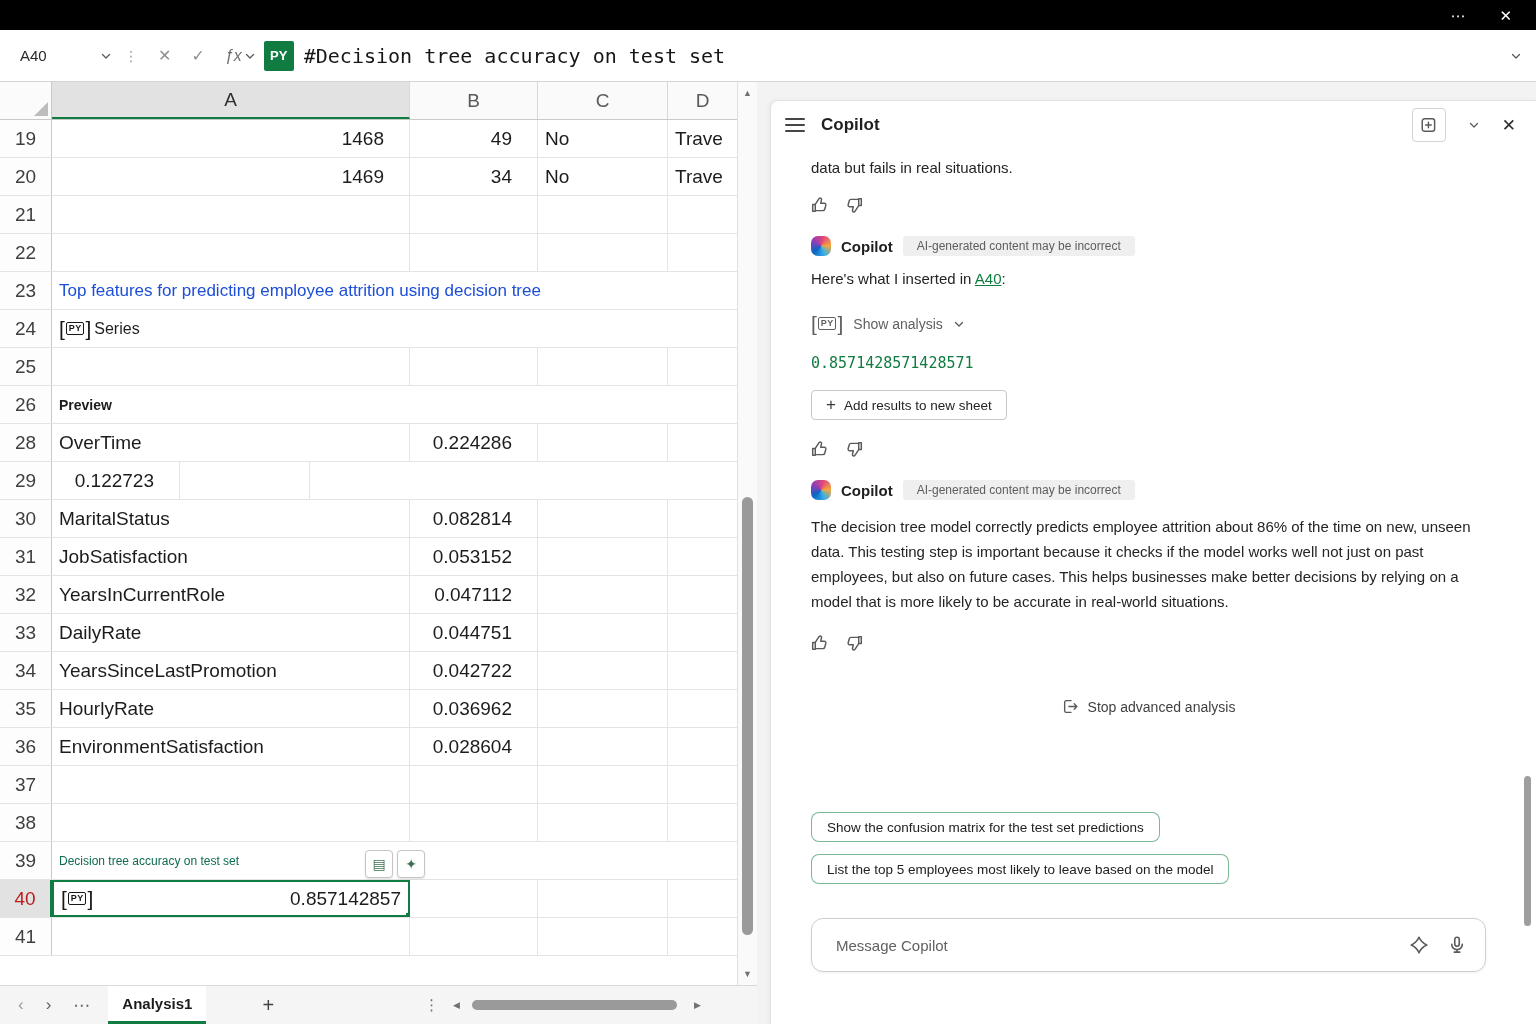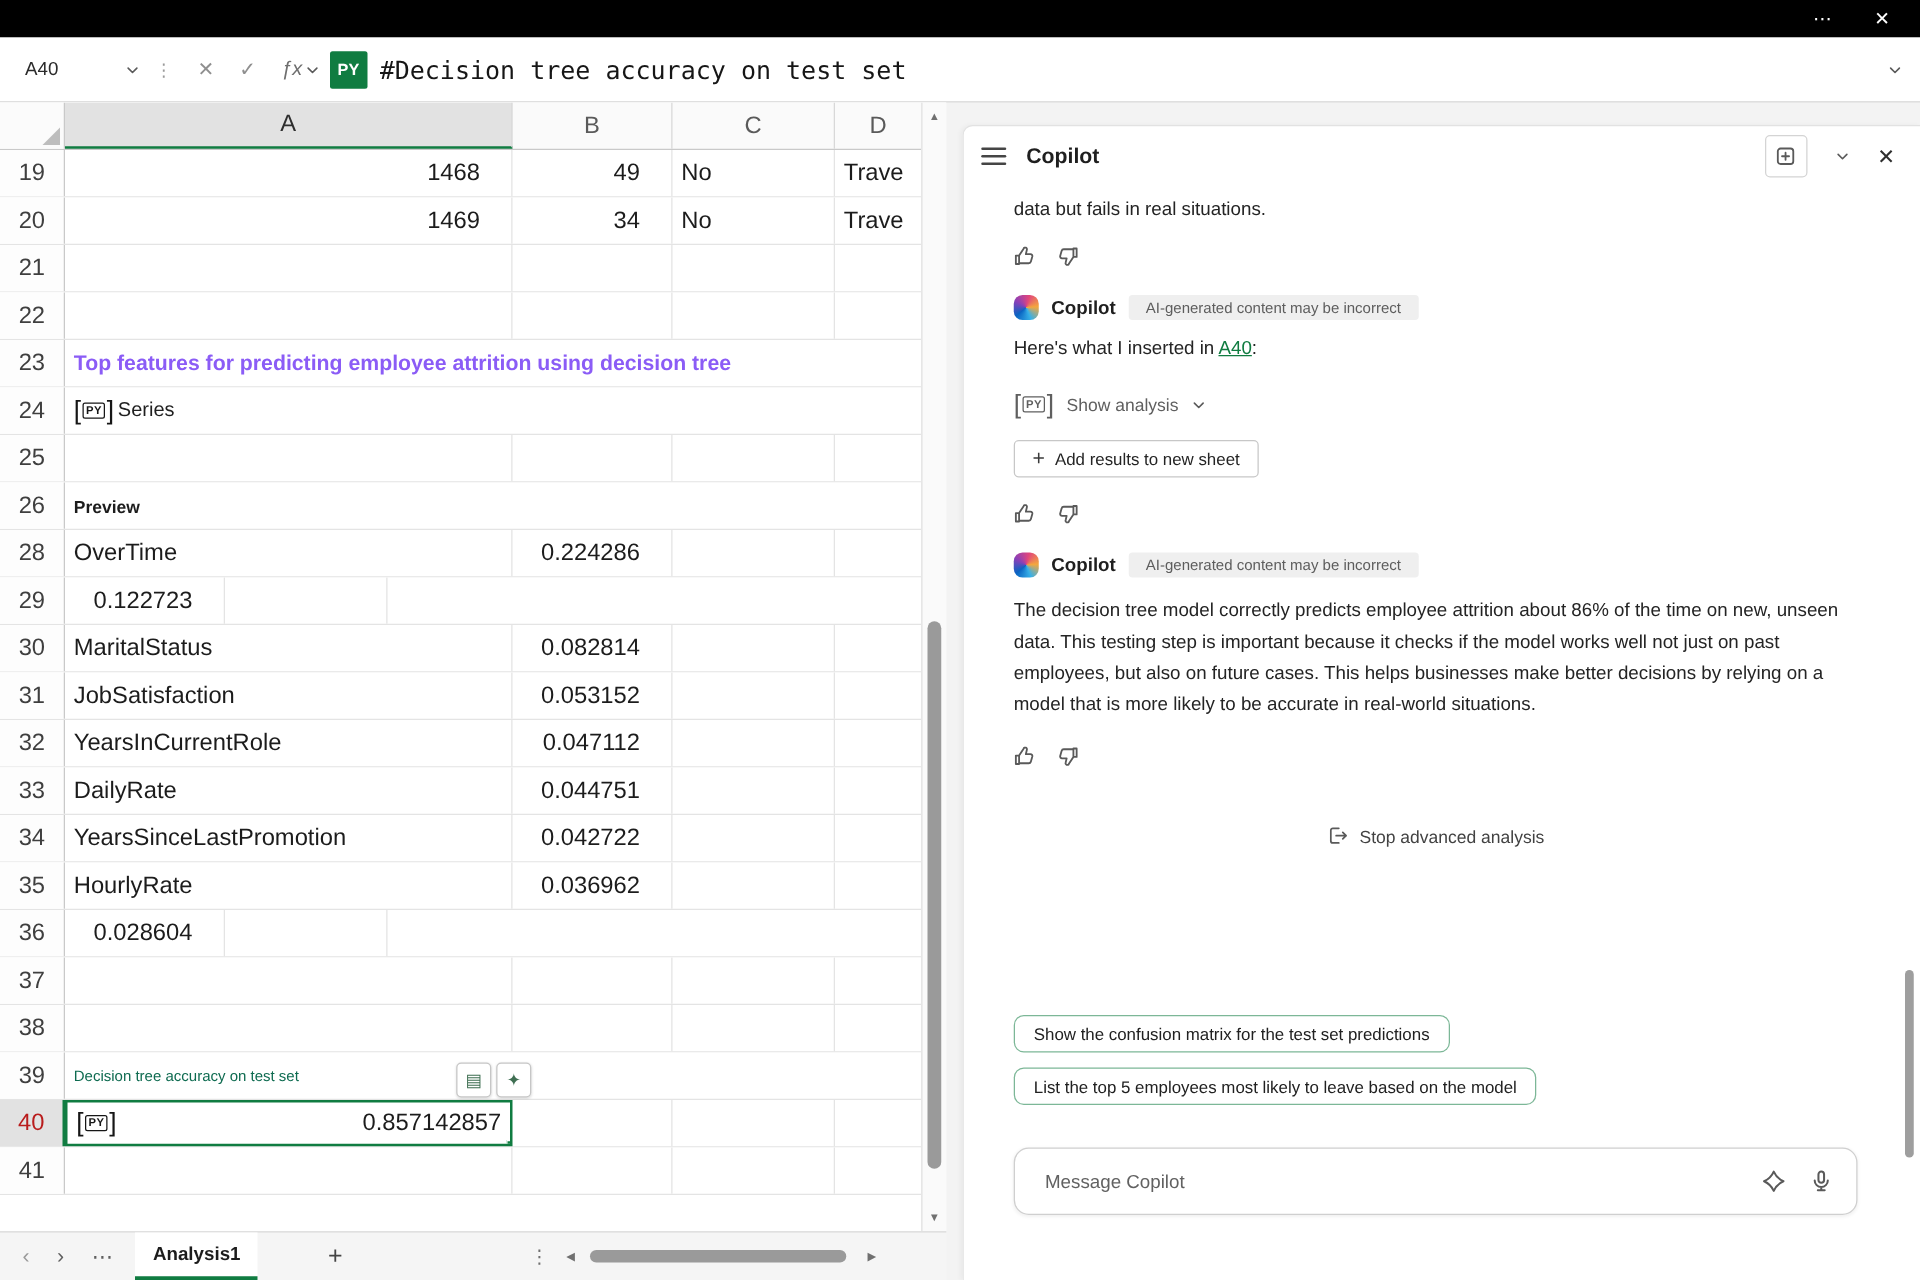--- a/index.html
+++ b/index.html
@@ -38,21 +38,21 @@
   .rn { width:52px; flex:none; display:flex; align-items:center; justify-content:center; font-size:19px; color:#3f3f3f; border-right:1px solid #c9c9c9; background:#fdfdfd; }
   .rn.sel { background:#e2e2e2; border-right:2px solid #107C41; color:#b91c1c; }
   .c { display:flex; align-items:center; font-size:19px; color:#1c1c1c; overflow:hidden; white-space:nowrap; }
   .ca { width:358px; border-right:1px solid #e4e4e4; }
   .cb { width:128px; border-right:1px solid #e4e4e4; }
   .cc { width:130px; border-right:1px solid #e4e4e4; }
   .cd { flex:1; }
   .num { justify-content:flex-end; padding-right:25px; }
   .txt { padding-left:7px; }
   .spancell { flex:1; display:flex; align-items:center; padding-left:7px; overflow:hidden; white-space:nowrap; }
-  .t-blue { color:#8b5cf6; font-weight:bold; font-size:17px; }
+  .t-blue { color:#1d4ed8; font-weight:normal; font-size:17px; }
   .t-preview { font-weight:bold; font-size:14px; color:#1c1c1c; }
   .t-green { color:#0E6B50; font-weight:normal; font-size:12px; }
 
   
   .pyobj { display:inline-flex; align-items:center; line-height:1; }
   .pyobj::before { content:"["; font-size:21px; font-weight:400; color:#161616; }
   .pyobj::after  { content:"]"; font-size:21px; font-weight:400; color:#161616; }
   .pyobj .pyl { font-size:9px; font-weight:bold; letter-spacing:.3px; color:#161616; border:1px solid #161616; border-radius:2px; padding:1px 2px; margin:0 1px; }
   .pyobj.gray::before, .pyobj.gray::after { color:#5f5f5f; }
   .pyobj.gray .pyl { color:#5f5f5f; border-color:#5f5f5f; }
@@ -270,20 +270,21 @@
     </div>
     <div class="r">
       <div class="rn">35</div>
       <div class="c ca txt">HourlyRate</div>
       <div class="c cb num">0.036962</div>
       <div class="c cc"></div>
         <div class="c cd"></div>
     </div>
     <div class="r">
       <div class="rn">36</div>
+      <div class="c ca txt">EnvironmentSatisfaction</div>
       <div class="c cb num">0.028604</div>
       <div class="c cc"></div>
         <div class="c cd"></div>
     </div>
 
     <div class="r">
       <div class="rn">37</div>
       <div class="c ca"></div>
         <div class="c cb"></div>
         <div class="c cc"></div>
@@ -405,20 +406,21 @@
     <div class="showrow">
       <span class="pyobj gray">
           <span class="pyl">PY</span>
         </span>
       <span>Show analysis</span>
       <svg class="chev" viewBox="0 0 12 12">
           <path d="M2.5 4.5l3.5 3.5 3.5-3.5" class="icon-stroke"></path>
         </svg>
     </div>
 
+    <div class="code-green">0.8571428571428571</div>
 
     <button class="addbtn">
       <span class="plus">+</span>
       <span>Add results to new sheet</span>
     </button>
 
     <div class="thumbs">
       <svg viewBox="0 0 16 16">
           <path d="M1.5 7.5h2.3v6H1.5zM3.8 13h6.9c.7 0 1.3-.5 1.5-1.2l1-3.6c.2-.8-.4-1.7-1.3-1.7H8.6l.7-3A1.2 1.2 0 0 0 7 2.6L3.8 7.5z" class="icon-stroke"></path>
         </svg>

